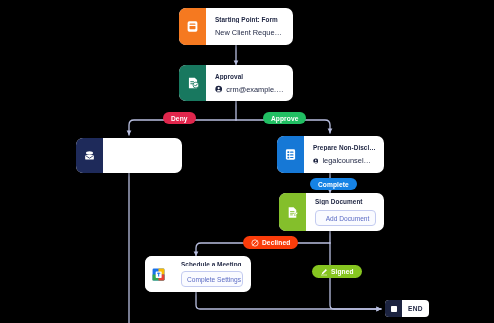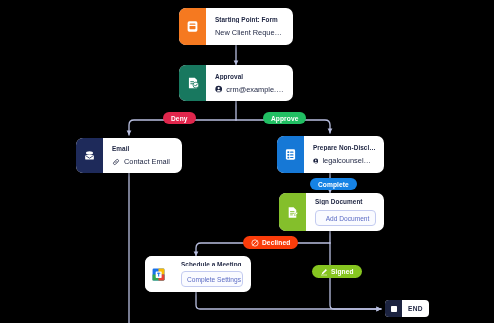--- a/index.html
+++ b/index.html
@@ -217,30 +217,20 @@
     <span>Approve</span>
   </div>
 
   <div class="node" style="left:76px; top:138px; width:106px; height:35px;">
     <div class="node-icon" style="background:#1e2a5a;">
       <svg width="13" height="13" viewBox="0 0 24 24">
         <ellipse cx="12" cy="7.5" rx="6.5" ry="3.2" fill="#ffffff"></ellipse>
         <rect x="4" y="11" width="16" height="8.5" rx="1.6" fill="#ffffff"></rect>
         <path d="M4.6 12 L12 17 L19.4 12" fill="none" stroke="#1e2a5a" stroke-width="1.5"></path>
       </svg>
-    </div>
-    <div class="node-body">
-      <div class="node-title">Email</div>
-      <div class="node-sub">
-        <svg width="8" height="8" viewBox="0 0 24 24">
-          <path d="M9.5 14.5 a4 4 0 0 1 0-5.6 l3-3 a4 4 0 1 1 5.6 5.6 l-1.5 1.5" fill="none" stroke="#1c2340" stroke-width="2" stroke-linecap="round"></path>
-          <path d="M14.5 9.5 a4 4 0 0 1 0 5.6 l-3 3 a4 4 0 1 1 -5.6 -5.6 l1.5 -1.5" fill="none" stroke="#1c2340" stroke-width="2" stroke-linecap="round"></path>
-        </svg>
-        <span class="sub-text">Contact Email</span>
-      </div>
     </div>
   </div>
 
   <div class="node" style="left:277px; top:136px; width:107px; height:37px;">
     <div class="node-icon" style="background:#1678d6;">
       <svg width="13" height="13" viewBox="0 0 24 24">
         <rect x="3.5" y="2.5" width="17" height="19" rx="2.4" fill="#ffffff"></rect>
         <rect x="6.3" y="6" width="3.4" height="3.4" rx="0.6" fill="#1678d6"></rect>
         <rect x="11.2" y="6.6" width="6.4" height="2.1" rx="1" fill="#1678d6"></rect>
         <rect x="6.3" y="11" width="3.4" height="3.4" rx="0.6" fill="#1678d6"></rect>

